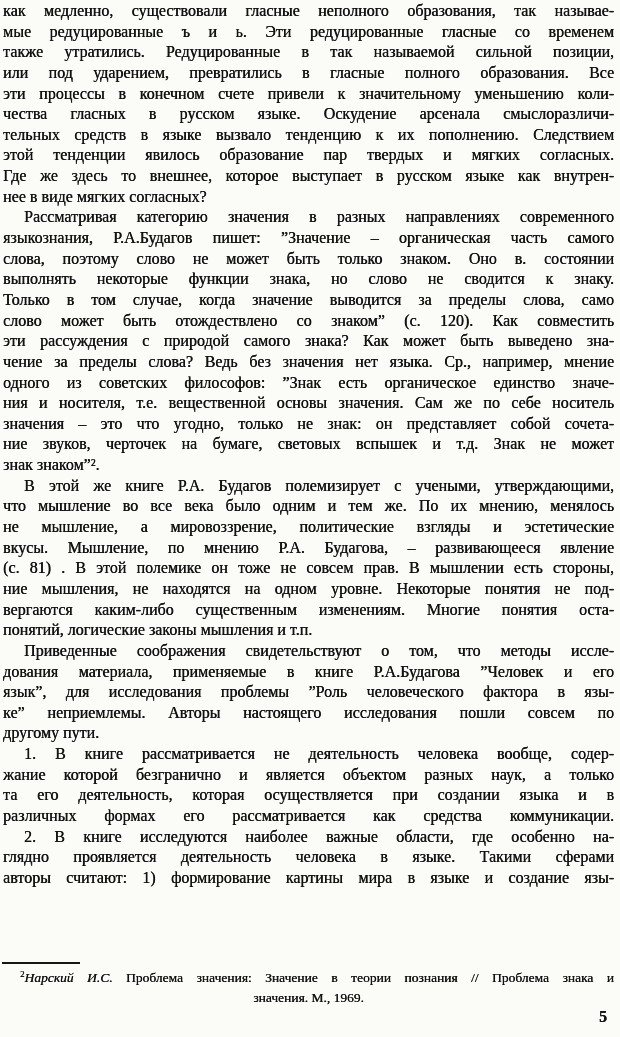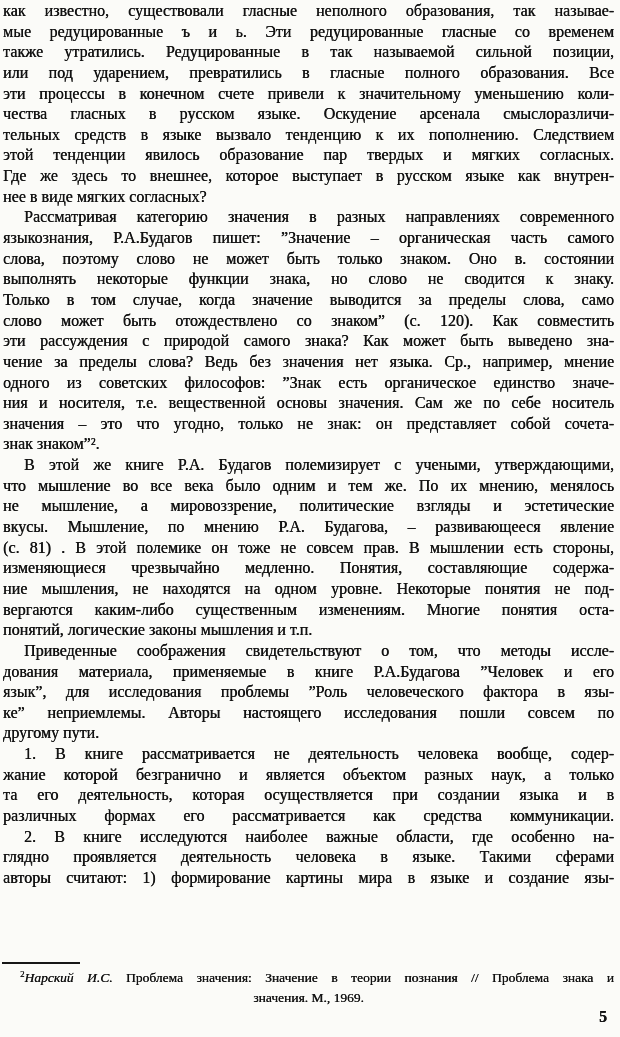--- a/index.html
+++ b/index.html
@@ -61,48 +61,48 @@
     font-weight: bold;
     text-shadow: 0.3px 0 0 currentColor;
   }
 </style>
 </head>
 <body>
 
 <div class="page">
 
   <div class="text-block" id="text-block">
-      <div class="line">как известно, существовали гласные неполного образования, так называе-</div>
+      <div class="line">как медленно, существовали гласные неполного образования, так называе-</div>
       <div class="line">мые редуцированные ъ и ь. Эти редуцированные гласные со временем</div>
       <div class="line">также утратились. Редуцированные в так называемой сильной позиции,</div>
       <div class="line">или под ударением, превратились в гласные полного образования. Все</div>
       <div class="line">эти процессы в конечном счете привели к значительному уменьшению коли-</div>
       <div class="line">чества гласных в русском языке. Оскудение арсенала смыслоразличи-</div>
       <div class="line">тельных средств в языке вызвало тенденцию к их пополнению. Следствием</div>
       <div class="line">этой тенденции явилось образование пар твердых и мягких согласных.</div>
       <div class="line">Где же здесь то внешнее, которое выступает в русском языке как внутрен-</div>
       <div class="line endline">нее в виде мягких согласных?</div>
       <div class="line indent">Рассматривая категорию значения в разных направлениях современного</div>
       <div class="line">языкознания, Р.А.Будагов пишет: ”Значение – органическая часть самого</div>
       <div class="line">слова, поэтому слово не может быть только знаком. Оно в. состоянии</div>
       <div class="line">выполнять некоторые функции знака, но слово не сводится к знаку.</div>
       <div class="line">Только в том случае, когда значение выводится за пределы слова, само</div>
       <div class="line">слово может быть отождествлено со знаком” (с. 120). Как совместить</div>
       <div class="line">эти рассуждения с природой самого знака? Как может быть выведено зна-</div>
       <div class="line">чение за пределы слова? Ведь без значения нет языка. Ср., например, мнение</div>
       <div class="line">одного из советских философов: ”Знак есть органическое единство значе-</div>
       <div class="line">ния и носителя, т.е. вещественной основы значения. Сам же по себе носитель</div>
       <div class="line">значения – это что угодно, только не знак: он представляет собой сочета-</div>
+      <div class="line">ние звуков, черточек на бумаге, световых вспышек и т.д. Знак не может</div>
       <div class="line endline">знак знаком”².</div>
       <div class="line indent">В этой же книге Р.А. Будагов полемизирует с учеными, утверждающими,</div>
       <div class="line">что мышление во все века было одним и тем же. По их мнению, менялось</div>
       <div class="line">не мышление, а мировоззрение, политические взгляды и эстетические</div>
       <div class="line">вкусы. Мышление, по мнению Р.А. Будагова, – развивающееся явление</div>
       <div class="line">(с. 81) . В этой полемике он тоже не совсем прав. В мышлении есть стороны,</div>
-      <div class="line">изменяющиеся чрезвычайно медленно. Понятия, составляющие содержа-</div>
       <div class="line">ние мышления, не находятся на одном уровне. Некоторые понятия не под-</div>
       <div class="line">вергаются каким-либо существенным изменениям. Многие понятия оста-</div>
       <div class="line endline">понятий, логические законы мышления и т.п.</div>
       <div class="line indent">Приведенные соображения свидетельствуют о том, что методы иссле-</div>
       <div class="line">дования материала, применяемые в книге Р.А.Будагова ”Человек и его</div>
       <div class="line">язык”, для исследования проблемы ”Роль человеческого фактора в язы-</div>
       <div class="line">ке” неприемлемы. Авторы настоящего исследования пошли совсем по</div>
       <div class="line endline">другому пути.</div>
       <div class="line indent">1. В книге рассматривается не деятельность человека вообще, содер-</div>
       <div class="line">жание которой безгранично и является объектом разных наук, а только</div>

